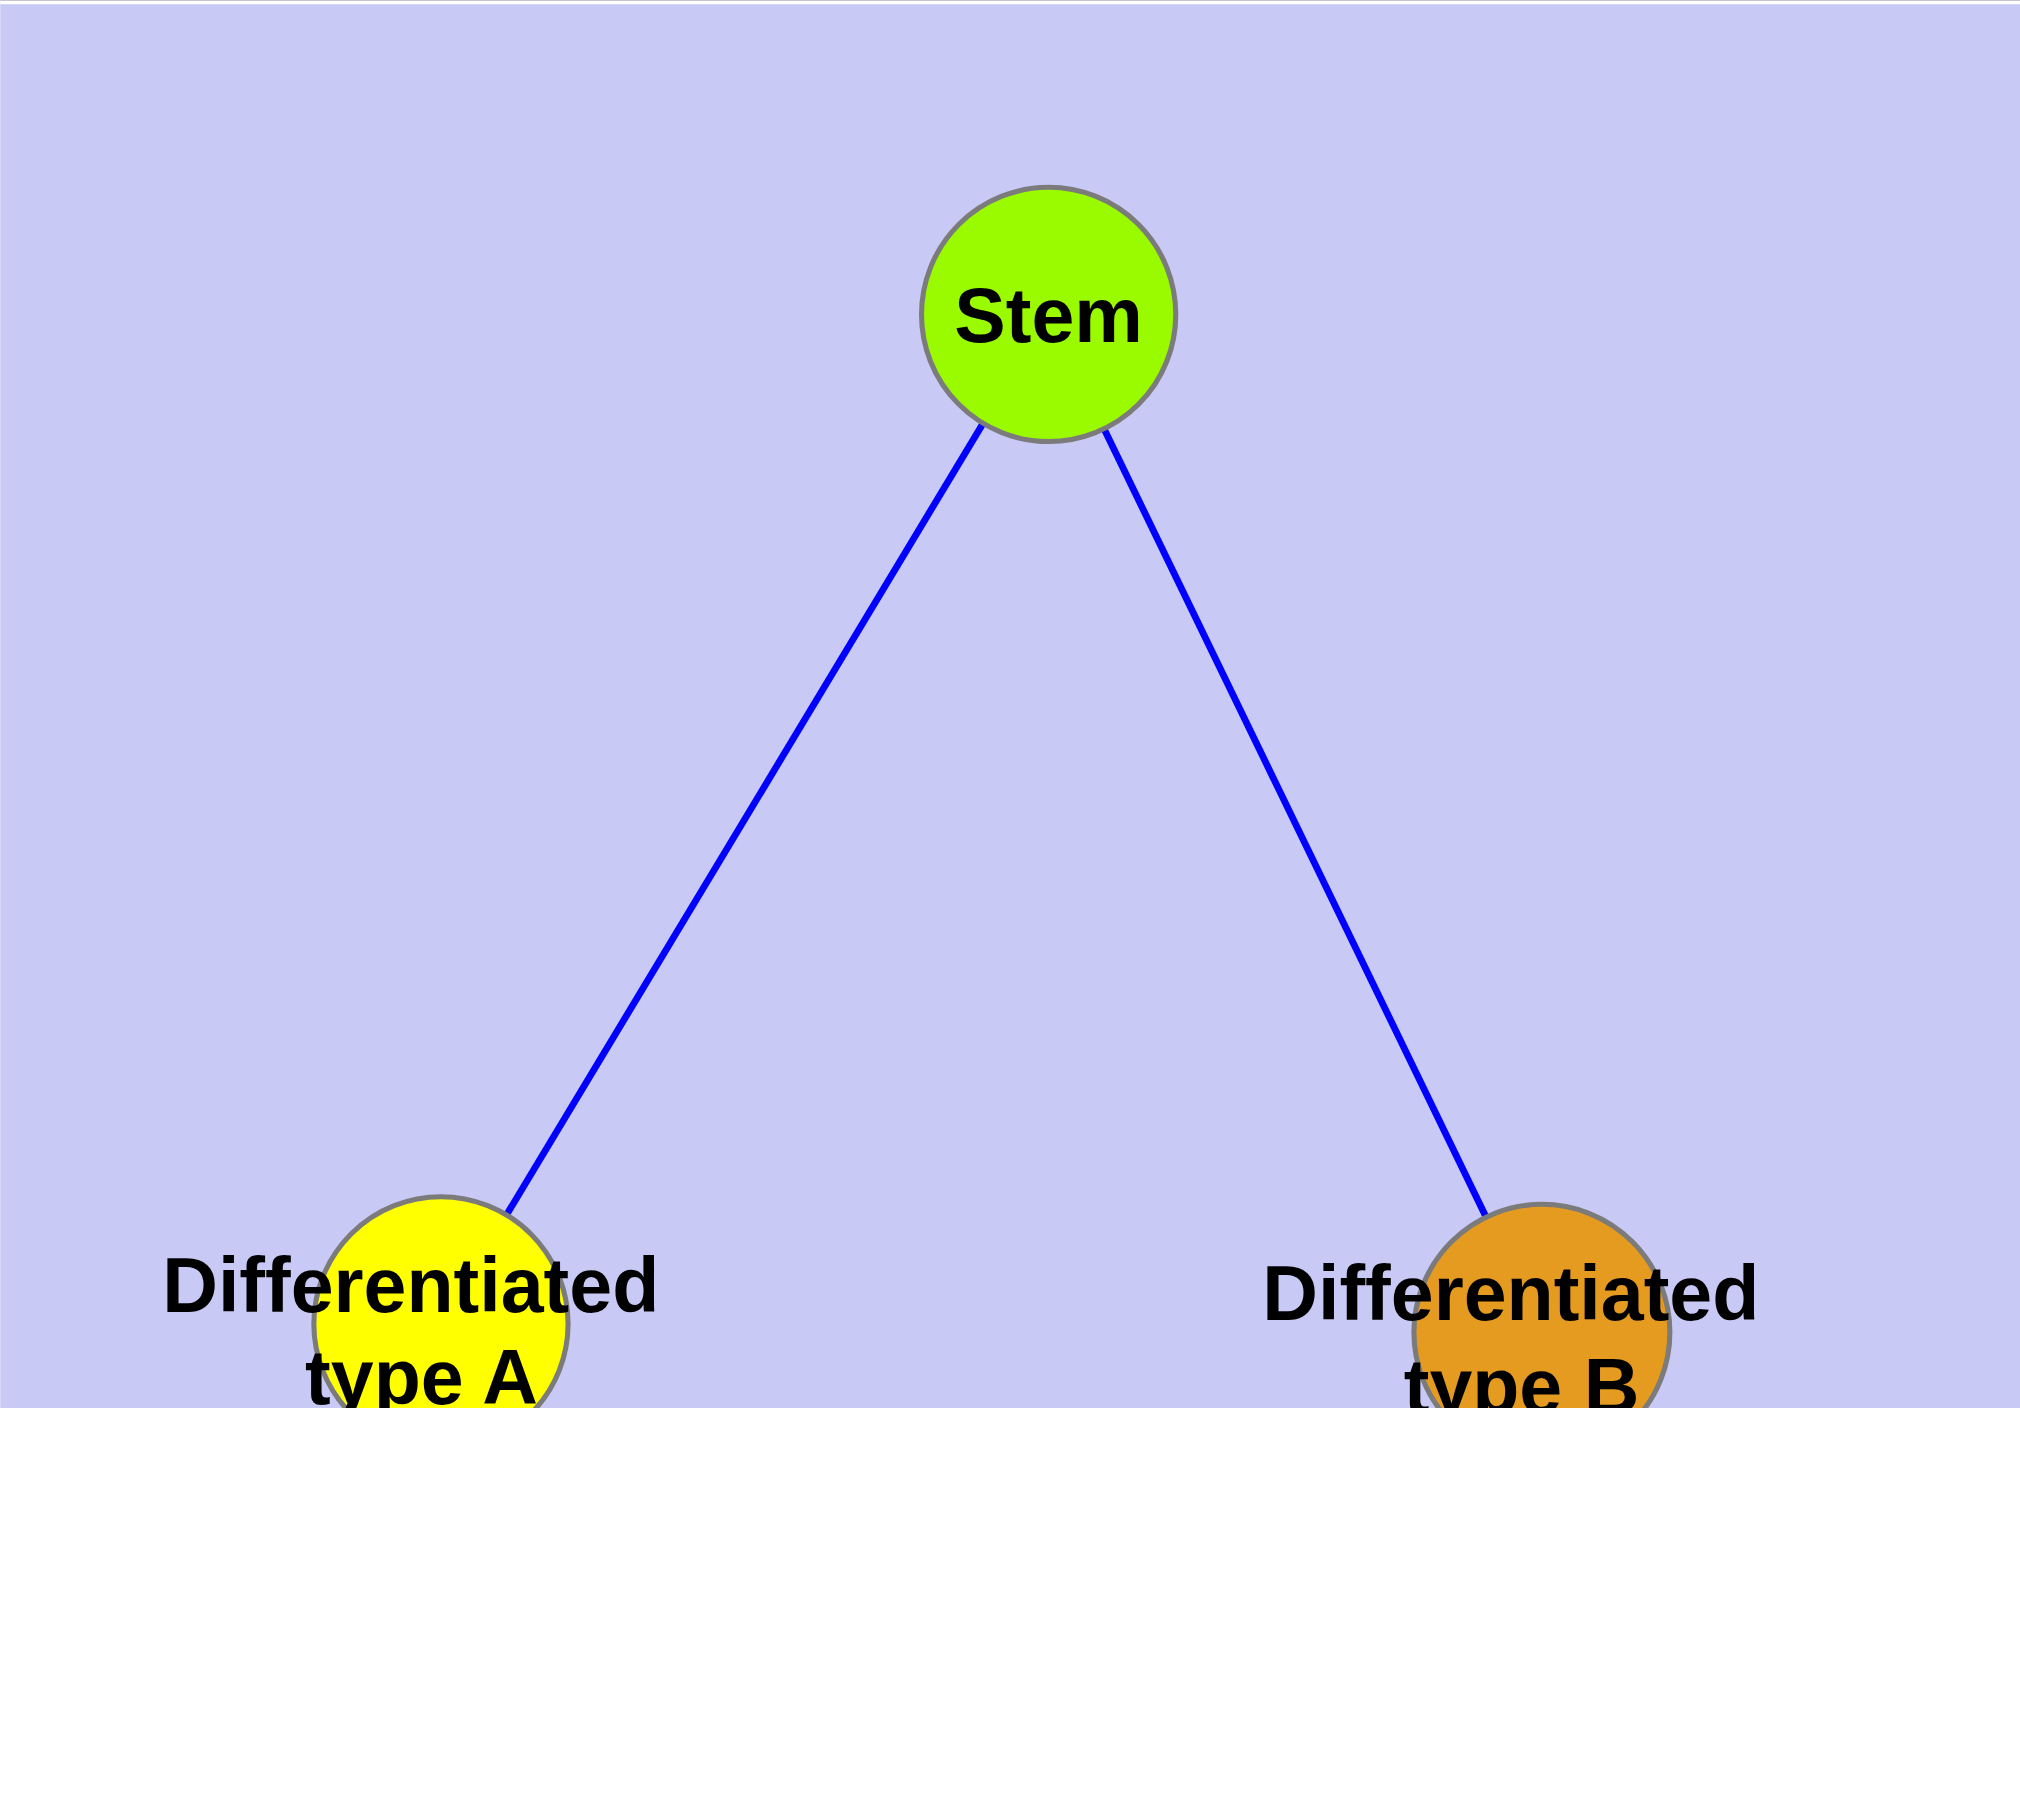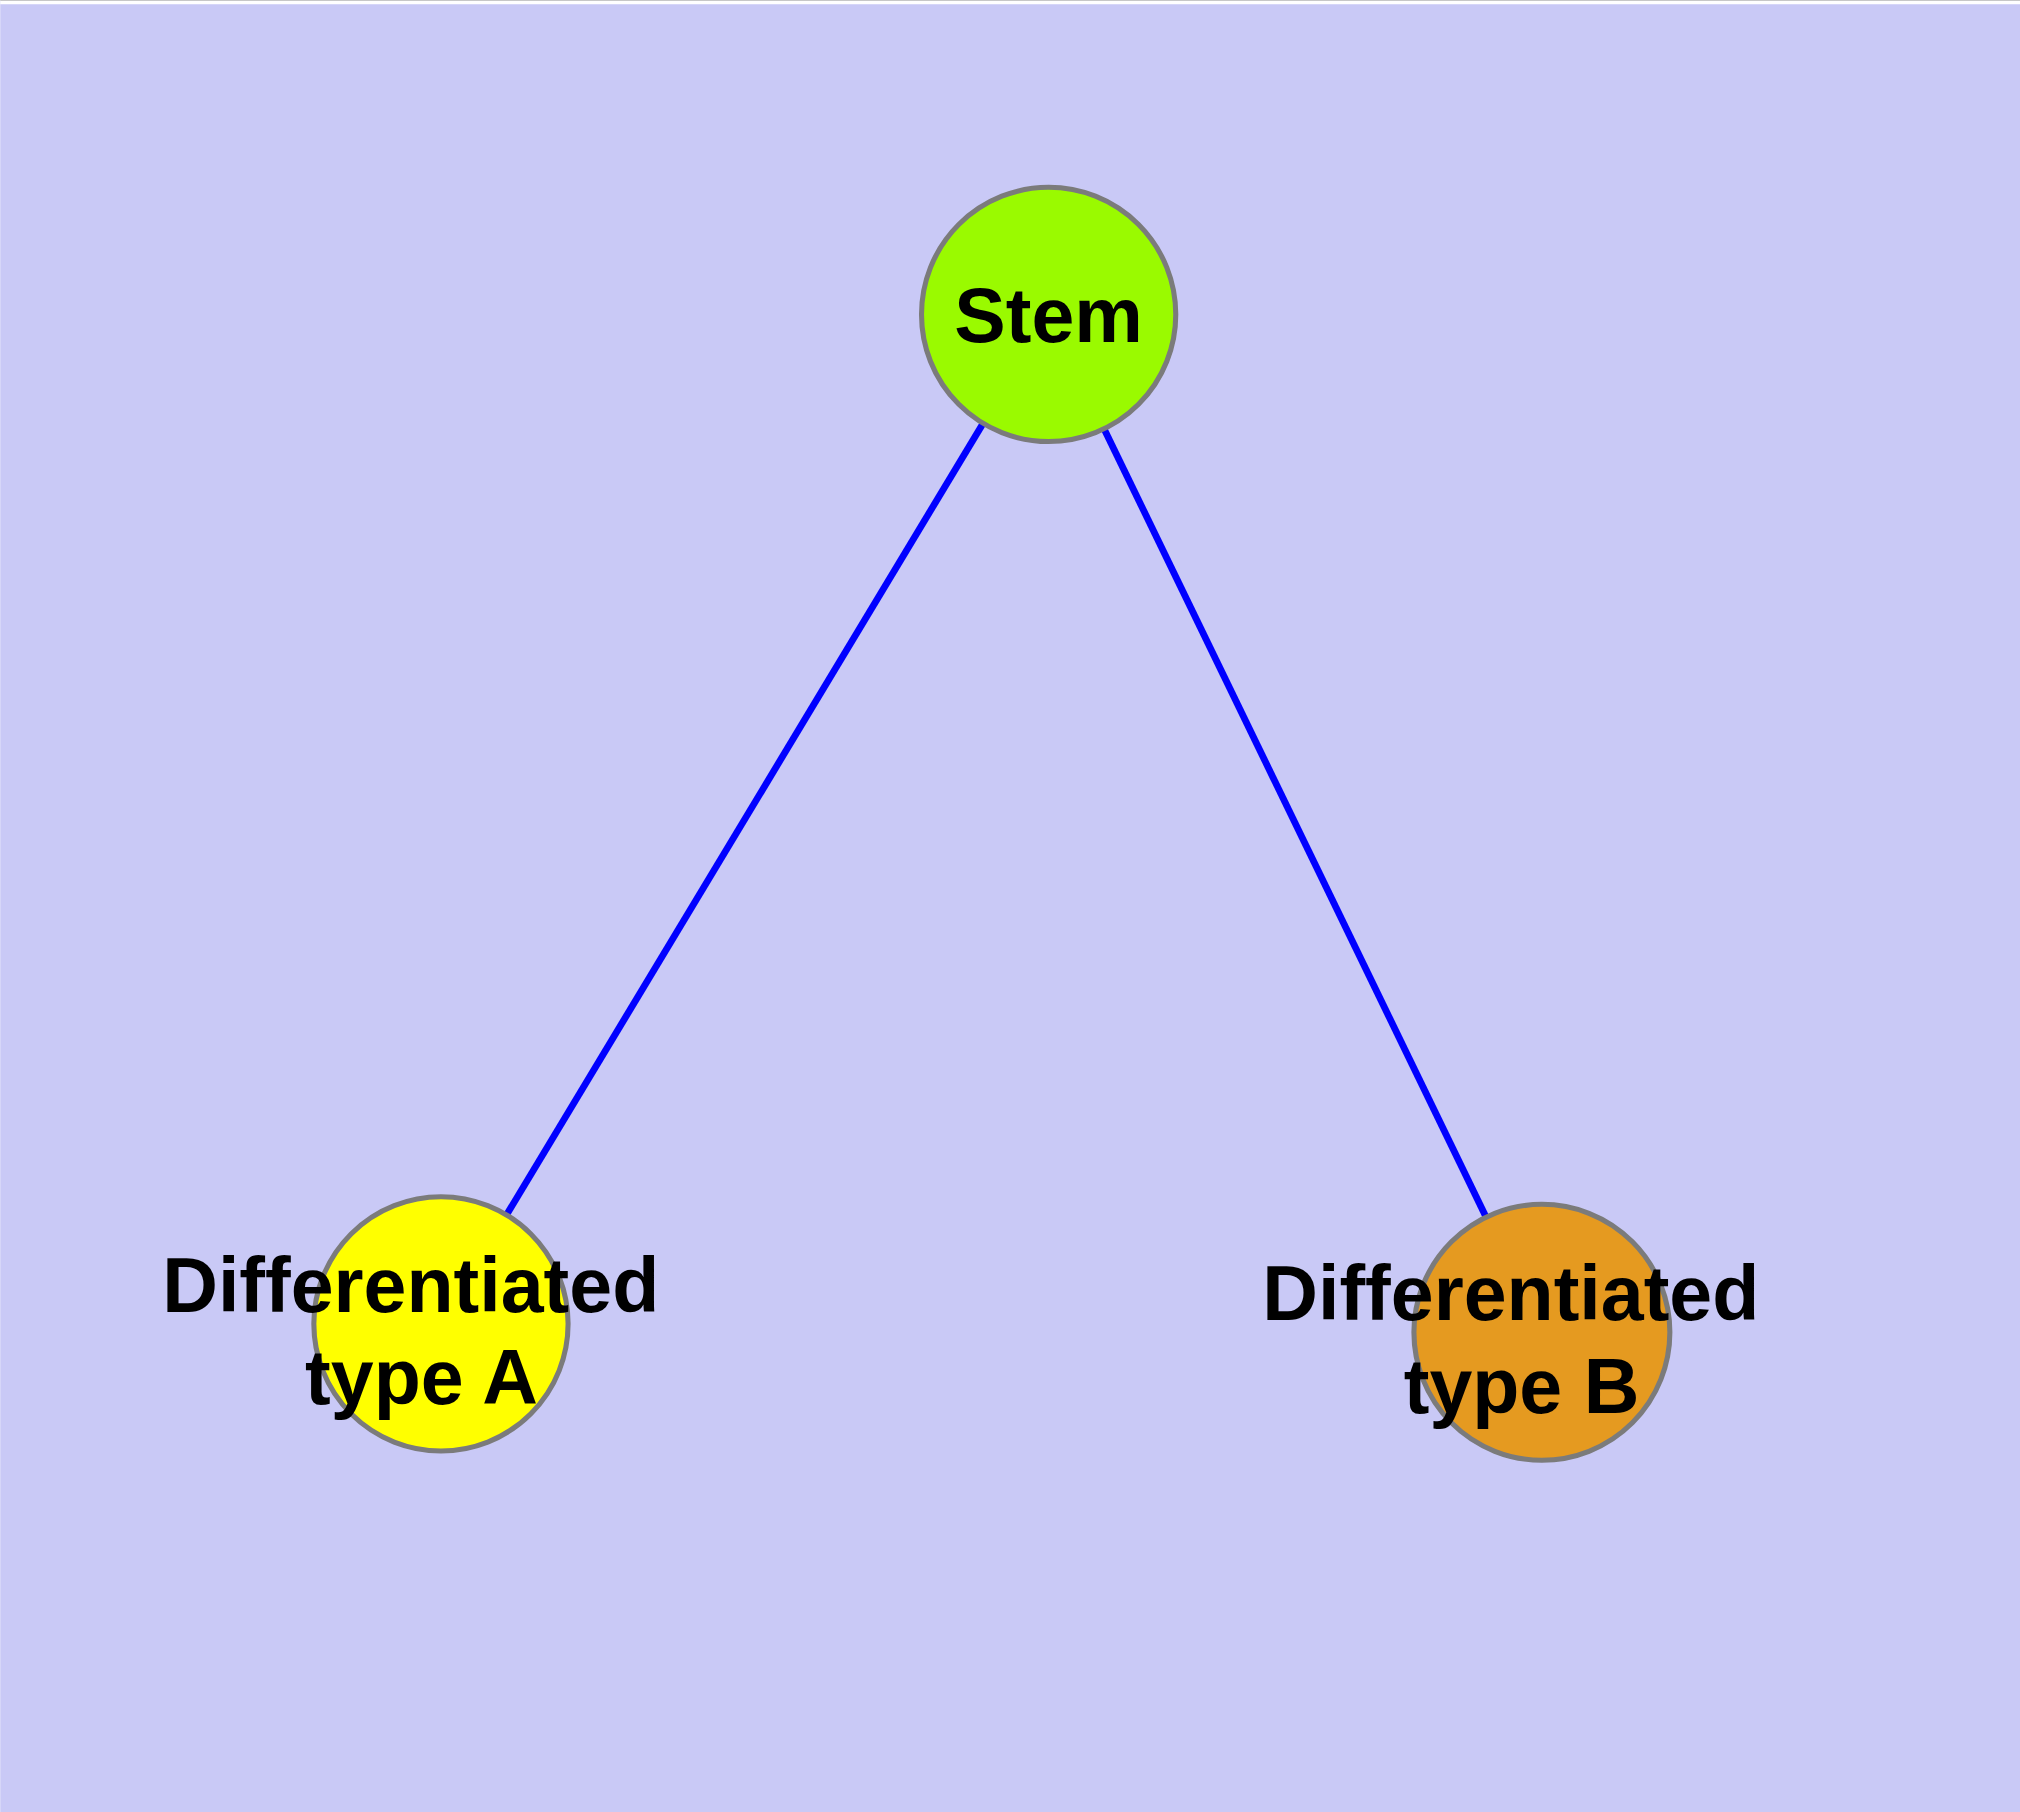--- a/index.html
+++ b/index.html
@@ -3,21 +3,21 @@
 <meta charset="utf-8">
 <style>
   html, body {
     margin: 0;
     padding: 0;
     background: #FFFFFF;
   }
   #canvas {
     position: relative;
     width: 2021px;
-    height: 1812px;
+    height: 1408px;
     overflow: hidden;
   }
   #canvas svg {
     position: absolute;
     left: 0;
     top: 0;
     display: block;
   }
   .node-label {
     font-family: "Liberation Sans", "DejaVu Sans", sans-serif;

